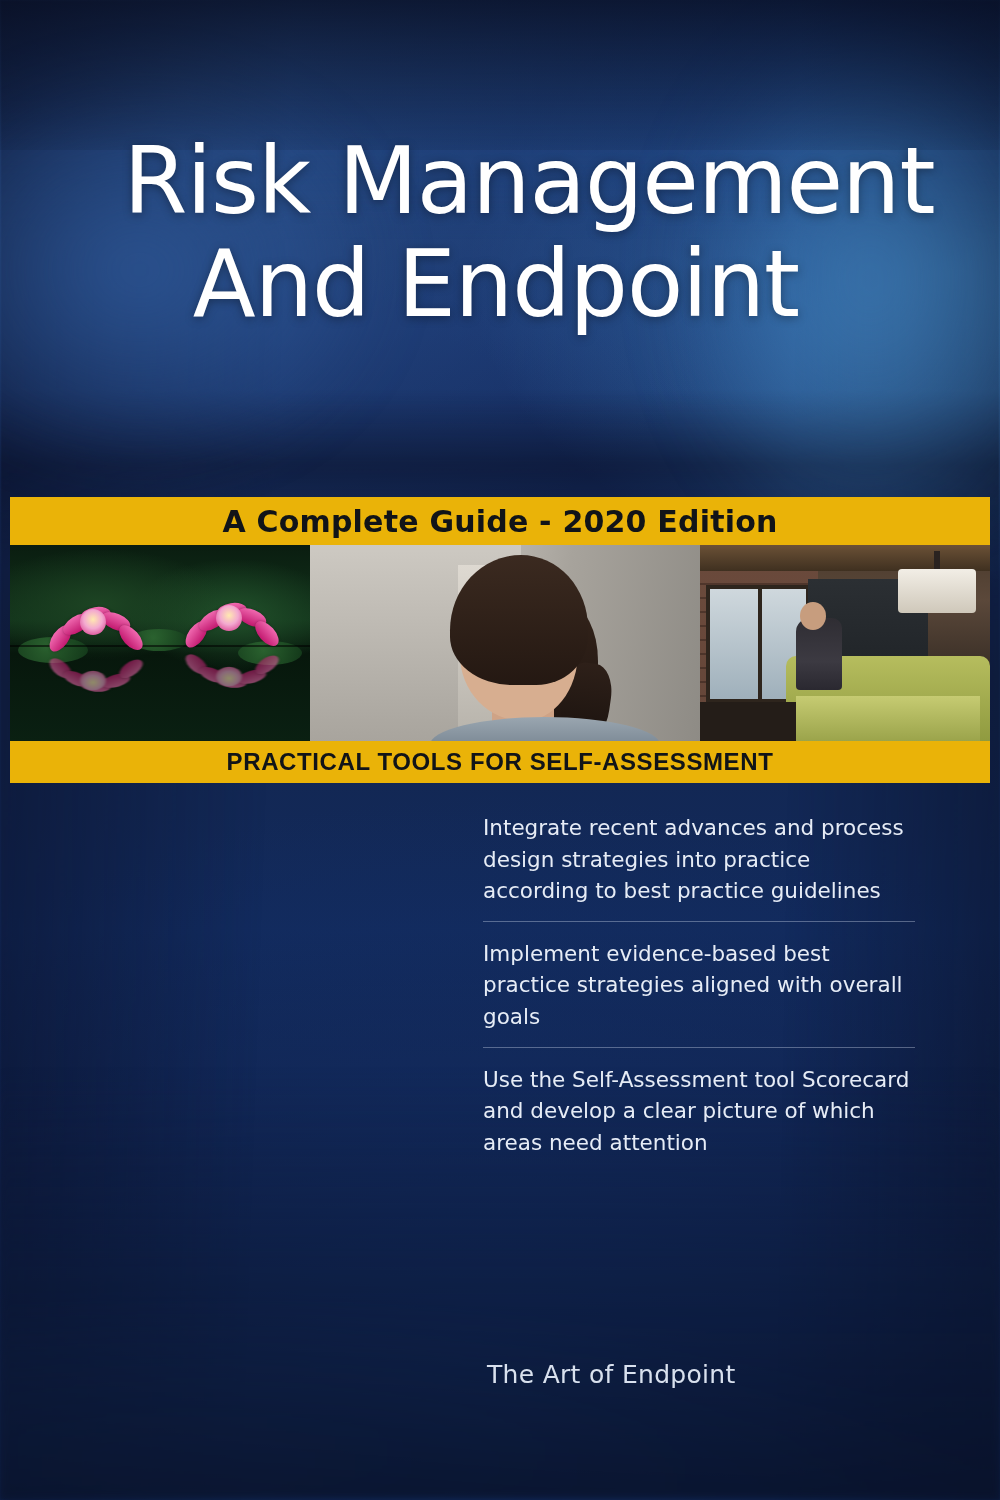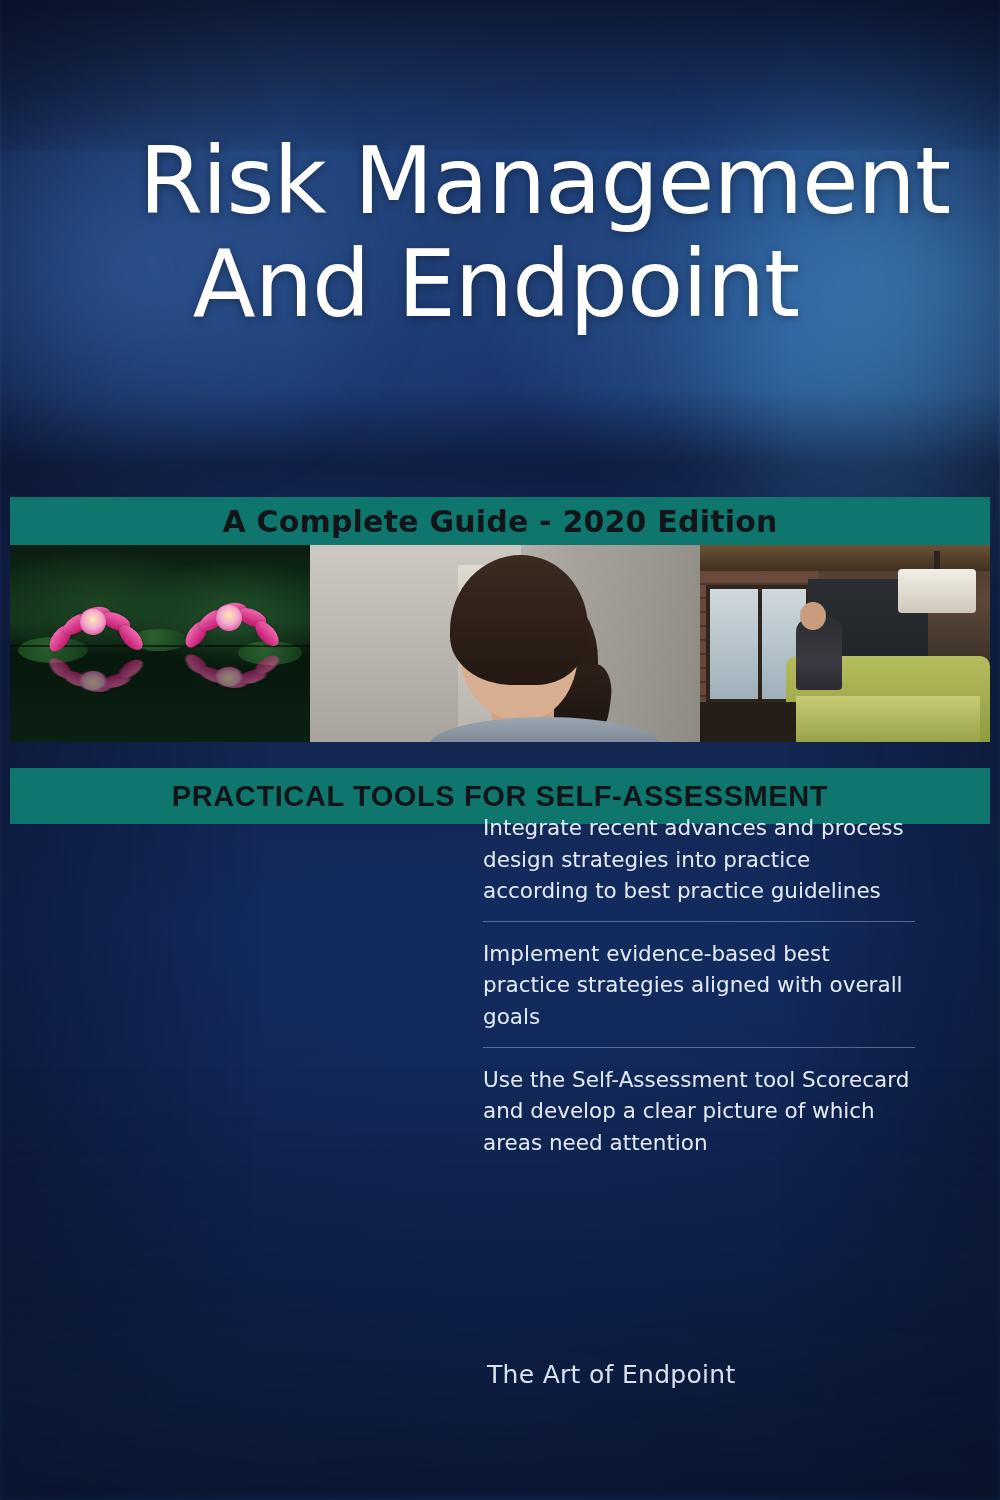--- a/index.html
+++ b/index.html
@@ -78,48 +78,48 @@
   .title-line {
     font-family: "DejaVu Sans", sans-serif;
     font-weight: 400;
     font-size: 92px;
     line-height: 1.12;
     letter-spacing: -1px;
     text-align: center;
     text-shadow: 0 2px 10px rgba(0,0,0,0.35);
     white-space: nowrap;
   }
-  .title-line.l1 { margin-left: 38px; text-align: right; }
+  .title-line.l1 { margin-left: 38px; }
   .title-line.l2 { margin-left: -28px; }
 
   
   .green-bar {
     position: absolute;
     left: 10px;
     width: 980px;
-    background: #0f766e;
+    background: #eab308;
     color: #111418;
     display: flex;
     align-items: center;
     justify-content: center;
   }
   .subtitle-bar {
     top: 497px;
     height: 48px;
     font-family: "DejaVu Sans", sans-serif;
     font-weight: bold;
     font-size: 30px;
     letter-spacing: 0.2px;
   }
   .tools-bar {
-    top: 768px;
-    height: 56px;
+    top: 741px;
+    height: 42px;
     font-family: "Liberation Sans", sans-serif;
     font-weight: bold;
-    font-size: 29px;
+    font-size: 24px;
     letter-spacing: 0.6px;
   }
 
   
   .photo-strip {
     position: absolute;
     left: 10px;
     top: 545px;
     width: 980px;
     height: 197px;

